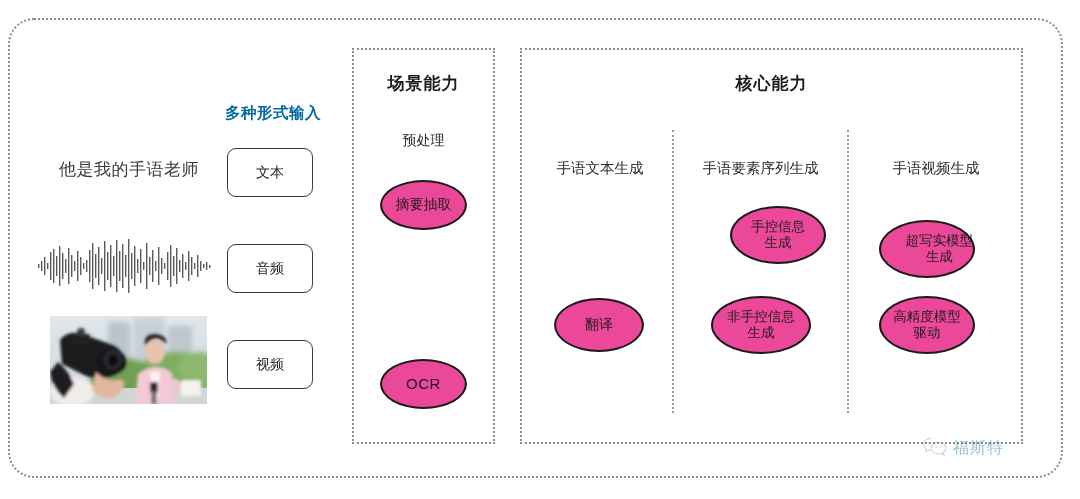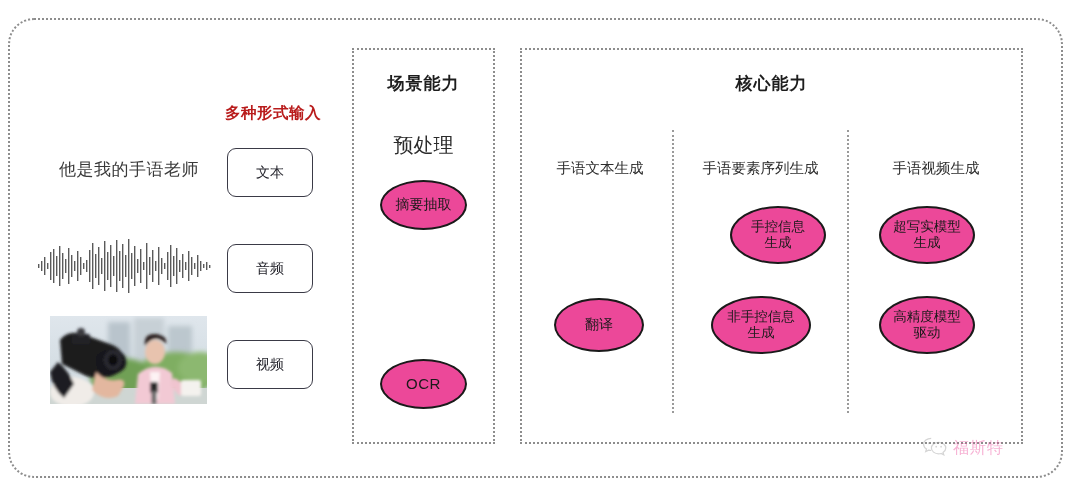--- a/index.html
+++ b/index.html
@@ -48,21 +48,21 @@
     color: #1d1d1d;
     letter-spacing: 1px;
   }
   .panel-scene .panel-title { top: 22px; }
   .panel-core  .panel-title { top: 22px; }
 
   .panel-sub {
     position: absolute;
     left: 0; right: 0;
     text-align: center;
-    font-size: 20px;
+    font-size: 14px;
     color: #2b2b2b;
   }
   .panel-scene .panel-sub { top: 82px; }
 
   
   .core-col {
     position: absolute;
     top: 115px;
     height: 300px;
   }
@@ -115,32 +115,32 @@
 
   
   .e-c1-1 { left: 554px; top: 208px; width: 90px; height: 54px; }
   .e-c1-2 { left: 554px; top: 298px; width: 90px; height: 54px; }
 
   
   .e-c2-1 { left: 730px; top: 206px; width: 96px; height: 58px; }
   .e-c2-2 { left: 711px; top: 296px; width: 100px; height: 58px; justify-content: center; }
 
   
-  .e-c3-1 { left: 879px; top: 206px; width: 96px; height: 58px; }
+  .e-c3-1 { left: 879px; top: 220px; width: 96px; height: 58px; justify-content: flex-end; }
   .e-c3-2 { left: 879px; top: 296px; width: 96px; height: 58px; }
 
   
   .input-heading {
     position: absolute;
     left: 215px; top: 103px;
     width: 116px;
     text-align: center;
     font-size: 15.5px;
     font-weight: bold;
-    color: #b91c1c;
+    color: #0369a1;
     letter-spacing: 0.5px;
   }
 
   .sample-text {
     position: absolute;
     left: 40px; top: 158px;
     width: 178px;
     text-align: center;
     font-size: 17px;
     color: #3a3a3a;
@@ -184,21 +184,21 @@
   .watermark {
     position: absolute;
     left: 922px; top: 437px;
     display: flex;
     align-items: center;
     gap: 5px;
     opacity: 0.42;
   }
   .watermark .wm-text {
     font-size: 16px;
-    color: #ec4899;
+    color: #0369a1;
     letter-spacing: 1px;
     font-family: Liberation Sans, sans-serif;
   }
   .wechat-icon { display: block; }
 </style>
 </head>
 <body>
 
 <div id="stage">
 

